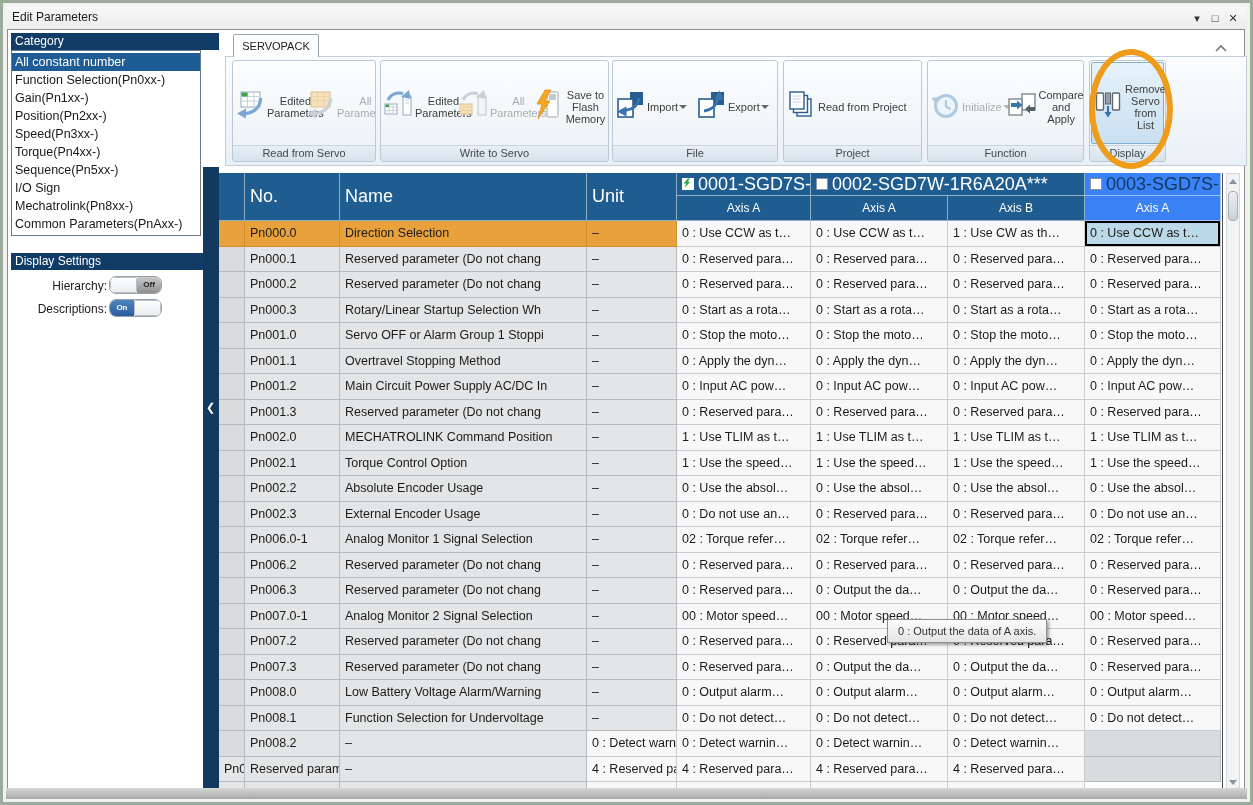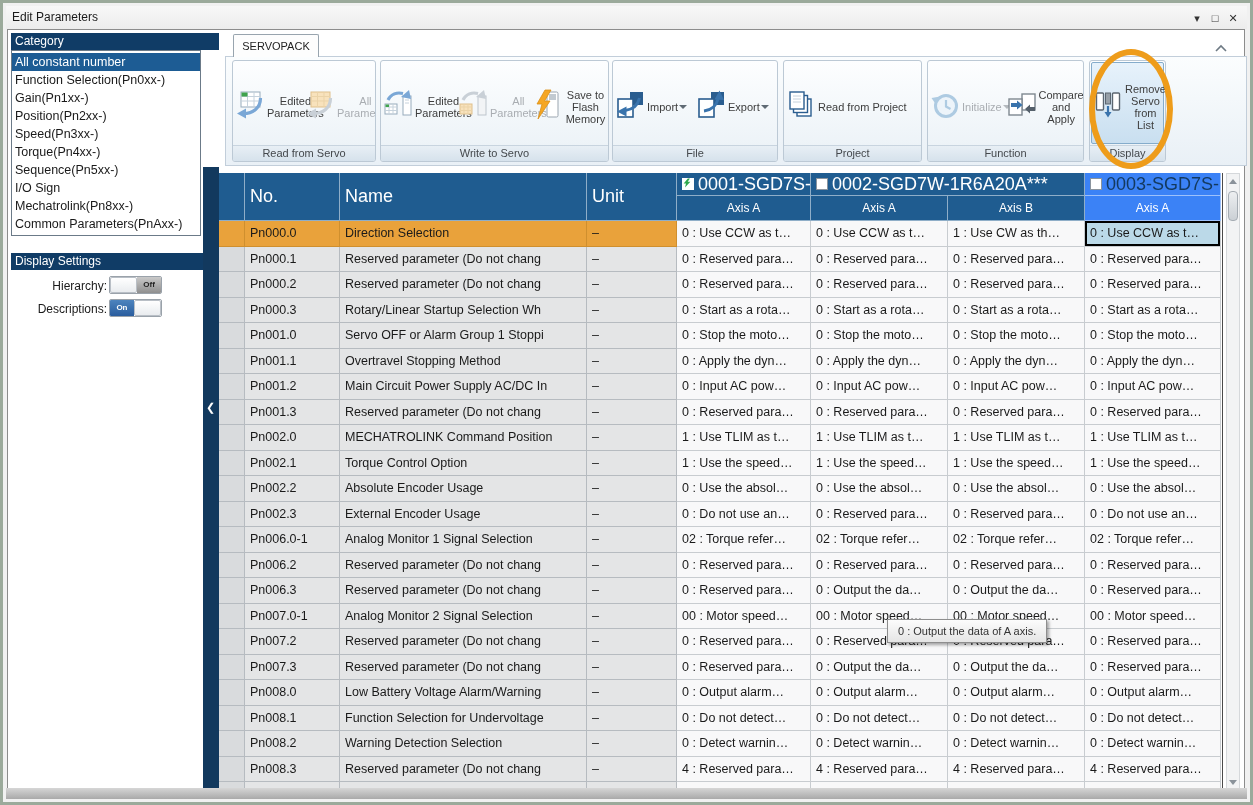--- a/index.html
+++ b/index.html
@@ -10,21 +10,21 @@
   .win-ctrl{position:absolute;top:4px;width:16px;height:16px;text-align:center;font-size:11px;color:#333;line-height:16px;cursor:default;}
   .content{position:absolute;left:4px;top:26px;right:5px;bottom:13px;background:#FFFFFF;border:1px solid #8C8C8C;box-sizing:border-box;}
   .bottom-frame{position:absolute;left:3px;right:3px;bottom:3px;height:11px;background:linear-gradient(#D6D6D6,#A9A9A9);}
 
   
   .side-header{position:absolute;left:8px;width:208px;height:17px;background:#103C66;color:#fff;font-size:12px;line-height:17px;padding-left:4px;box-sizing:border-box;}
   .cat-list{position:absolute;left:8px;top:47px;width:190px;height:186px;border:1px solid #6B7A88;background:#fff;box-sizing:border-box;padding-top:2px;overflow:hidden;}
   .cat-item{height:18px;line-height:18px;font-size:12.5px;color:#1A1A1A;padding-left:3px;white-space:nowrap;overflow:hidden;cursor:default;}
   .cat-item.sel{background:#1D5C94;color:#fff;}
   .ds-label{position:absolute;font-size:12px;color:#1A1A1A;text-align:right;}
-  .toggle{position:absolute;width:53px;height:18px;border:1px solid #9AA2AA;border-radius:2px;box-sizing:border-box;display:flex;overflow:hidden;background:#fff;}
+  .toggle{position:absolute;width:53px;height:18px;border:1px solid #9AA2AA;border-radius:7px;box-sizing:border-box;display:flex;overflow:hidden;background:#fff;}
   .tg-knob{flex:1.05;background:linear-gradient(#FFFFFF,#E9ECEF);border:1px solid #B9BFC6;border-radius:2px;box-sizing:border-box;}
   .tg-off{flex:1;background:linear-gradient(#C9C9C9,#8F8F8F);color:#222;font-size:8px;font-weight:bold;text-align:center;line-height:16px;}
   .tg-on{flex:1;background:linear-gradient(#4D84BE,#2A5D9E);color:#fff;font-size:8px;font-weight:bold;text-align:center;line-height:16px;}
 
   
   .strip{position:absolute;left:200px;top:164px;width:16px;height:626px;background:#12395E;}
   .strip-chevron{position:absolute;left:3px;top:234px;color:#fff;font-size:11px;}
 
   
   .tab{position:absolute;left:230px;top:31px;width:86px;height:23px;background:#FDFDFD;border:1px solid #98A4AE;border-bottom:none;border-radius:2px 2px 0 0;font-size:11px;color:#222;text-align:center;line-height:22px;z-index:3;box-sizing:border-box;}
@@ -464,21 +464,20 @@
         <div class="bc rowsel"></div>
         <div class="bc">Pn008.1</div>
         <div class="bc">Function Selection for Undervoltage</div>
         <div class="bc">–</div>
         <div class="bc val">0 : Do not detect…</div>
         <div class="bc val">0 : Do not detect…</div>
         <div class="bc val">0 : Do not detect…</div>
         <div class="bc val">0 : Do not detect…</div>
         <div class="bc rowsel"></div>
         <div class="bc">Pn008.2</div>
-        <div class="bc">Warning Detection Selection</div>
         <div class="bc">–</div>
         <div class="bc val">0 : Detect warnin…</div>
         <div class="bc val">0 : Detect warnin…</div>
         <div class="bc val">0 : Detect warnin…</div>
         <div class="bc val">0 : Detect warnin…</div>
         <div class="bc rowsel"></div>
         <div class="bc">Pn008.3</div>
         <div class="bc">Reserved parameter (Do not chang</div>
         <div class="bc">–</div>
         <div class="bc val">4 : Reserved para…</div>

